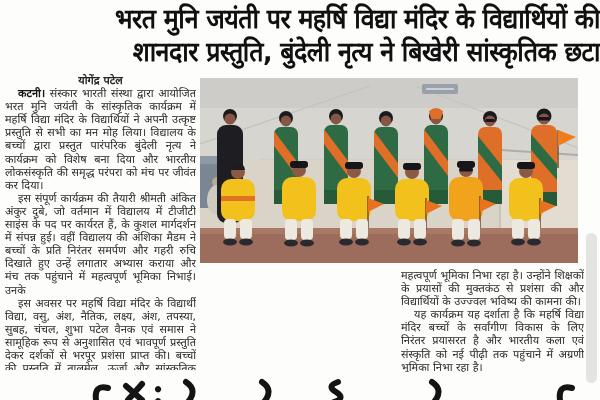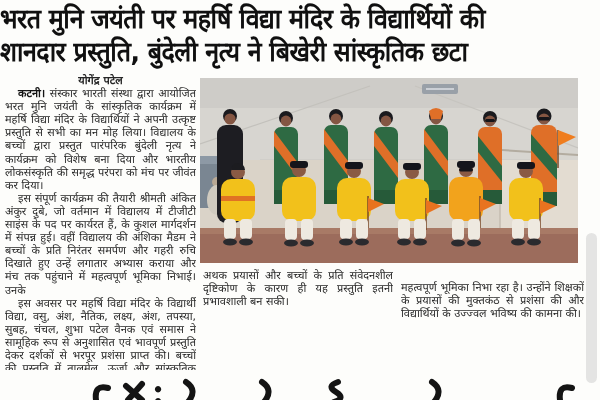--- a/index.html
+++ b/index.html
@@ -7,39 +7,39 @@
     position:relative;
     width:600px;height:400px;
     background:#fdfdfb;
     overflow:hidden;
     font-family:"DejaVu Sans","Liberation Sans",sans-serif;
     color:#222;
   }
   
   .headline{
     position:absolute;top:2px;left:0;width:600px;height:70px;
-    text-align:left;
+    text-align:right;
   }
   .headline .h-line{
     font-size:25px;line-height:33px;font-weight:700;color:#101010;
     letter-spacing:-0.5px;white-space:nowrap;
     transform:scaleY(1.08);
   }
   
   .col{position:absolute;overflow:hidden;text-align:justify;}
   .col p{margin:0;font-size:11px;line-height:13.1px;color:#272727;}
   .col p.indent{text-indent:13px;}
   .col-left{left:5px;top:74px;width:191px;height:296px;}
   .byline{
     text-align:center;font-size:11.5px;font-weight:700;color:#161616;
     margin:0 0 3px 0;line-height:14px;
   }
   .dateline{font-weight:700;color:#141414;}
   .col-mid{left:203px;top:269px;width:190px;height:103px;}
-  .col-right{left:401px;top:281px;width:183px;height:103px;}
+  .col-right{left:401px;top:269px;width:183px;height:103px;}
   
   .photo{
     position:absolute;left:200px;top:78px;width:378px;height:185px;
     overflow:hidden;background:#d8d5d0;
   }
   .photo svg{display:block;}
   
   .bottom-strip{
     position:absolute;left:0;top:374px;width:600px;height:26px;
     overflow:hidden;background:transparent;
@@ -210,25 +210,25 @@
         <polygon points="340,122 356,128 340,136" fill="#e8731f"></polygon>
         <rect x="312" y="141" width="12" height="20" rx="4" fill="#eee9e0"></rect>
         <rect x="328" y="141" width="12" height="20" rx="4" fill="#eee9e0"></rect>
         <ellipse cx="318" cy="164" rx="7" ry="3.5" fill="#2a2a2e"></ellipse>
         <ellipse cx="334" cy="164" rx="7" ry="3.5" fill="#2a2a2e"></ellipse>
       </g>
     </svg>
   </div>
 
   <div class="col col-mid">
-    <p>अथक प्रयासों और बच्चों के प्रति संवेदनशील दृष्टिकोण के कारण ही यह प्रस्तुति इतनी प्रभावशाली बन सकी।</p>
   </div>
 
   <div class="col col-right">
     <p>महत्वपूर्ण भूमिका निभा रहा है। उन्होंने शिक्षकों के प्रयासों की मुक्तकंठ से प्रशंसा की और विद्यार्थियों के उज्ज्वल भविष्य की कामना की।</p>
+    <p class="indent">यह कार्यक्रम यह दर्शाता है कि महर्षि विद्या मंदिर बच्चों के सर्वांगीण विकास के लिए निरंतर प्रयासरत है और भारतीय कला एवं संस्कृति को नई पीढ़ी तक पहुंचाने में अग्रणी भूमिका निभा रहा है।</p>
   </div>
 
   <div class="bottom-strip">
     <svg width="600" height="26" viewBox="0 0 600 26" xmlns="http://www.w3.org/2000/svg">
       <g stroke="#141414" stroke-width="6" fill="none" stroke-linecap="round">
         <path d="M96 26 q-2 -16 12 -12"></path>
         <path d="M128 26 l14 -16 M126 12 l16 14"></path>
         <path d="M158 12 a3.2 3.2 0 1 0 0.1 0 Z" fill="#141414" stroke="none"></path>
         <path d="M158 24 a3.2 3.2 0 1 0 0.1 0 Z" fill="#141414" stroke="none"></path>
         <path d="M186 8 q12 8 2 20"></path>

